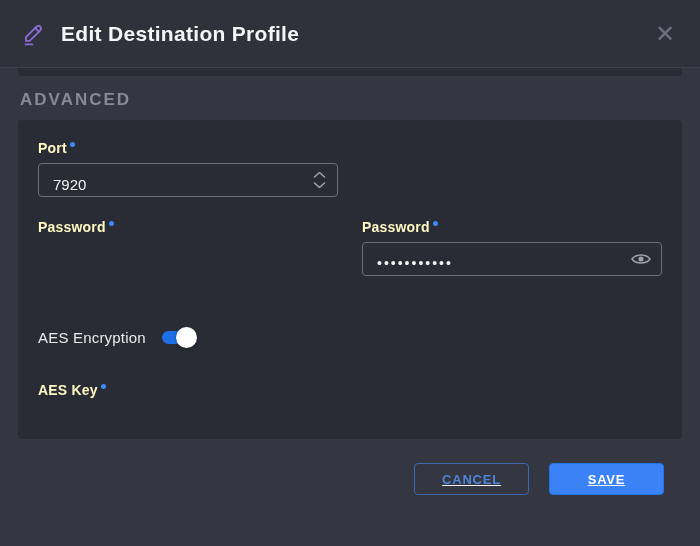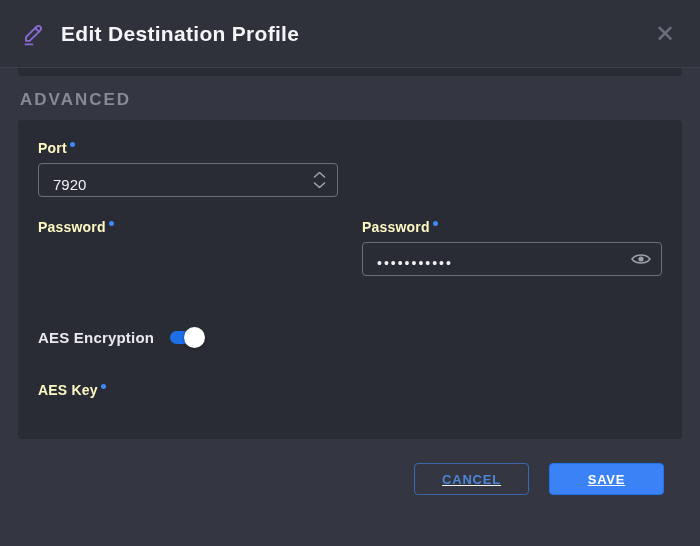--- a/index.html
+++ b/index.html
@@ -101,21 +101,21 @@
     column-gap:24px;
     margin-top:22px;
   }
 
   
   .toggle-row {
     display:flex; align-items:center;
     margin-top:50px; height:22px;
   }
   .toggle-row .toggle-label {
-    font-size:15px; font-weight:700;
+    font-size:15px; font-weight:400;
     color:#e9eaee; margin-right:16px; letter-spacing:0.2px;
   }
   .toggle {
     position:relative; width:31px; height:13px;
     background:#1d6fe8; border-radius:7px;
     cursor:pointer;
   }
   .toggle-knob {
     position:absolute; right:-4px; top:-4px;
     width:21px; height:21px;

